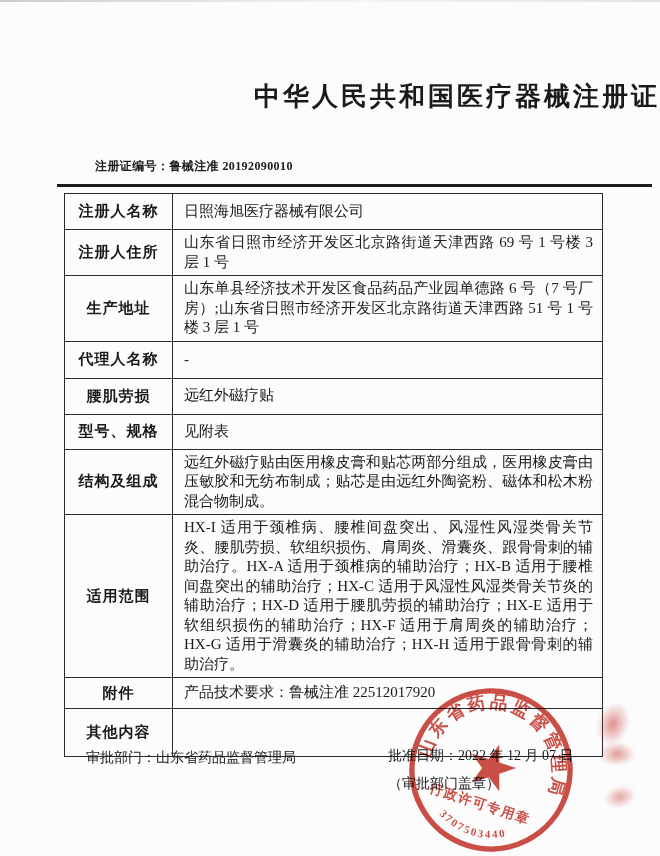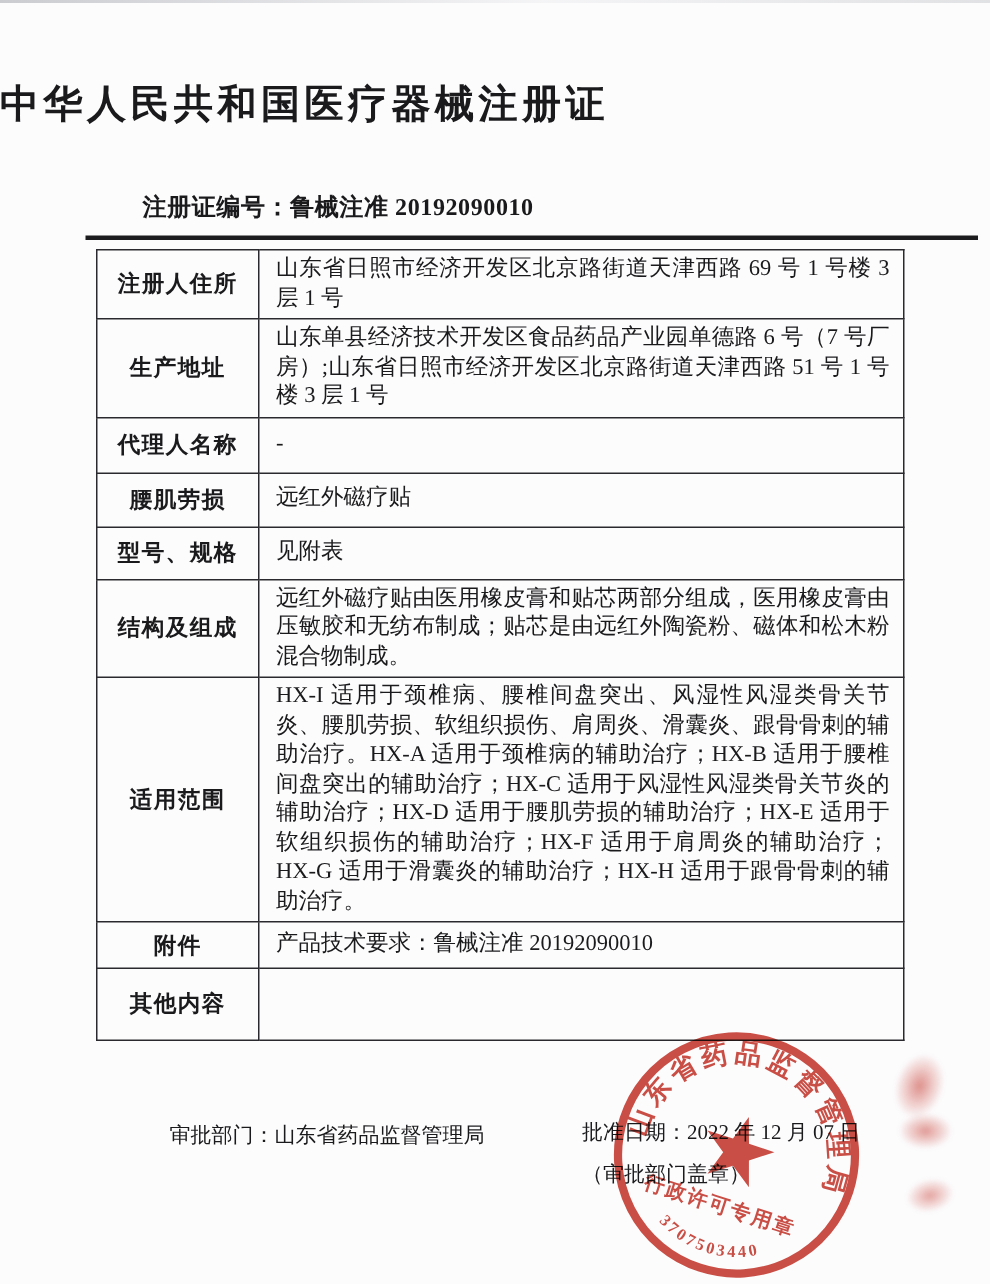--- a/index.html
+++ b/index.html
@@ -7,36 +7,36 @@
     position:relative; width:660px; height:856px; margin:0 auto;
     background:#fcfcfd; overflow:hidden;
     font-family:"Liberation Serif","DejaVu Serif",serif; color:#1a1a1c;
   }
   .scan-edge-top {
     position:absolute; top:0; left:0; width:660px; height:2px;
     background:linear-gradient(to right, rgba(35,40,55,.5), rgba(35,40,55,.08) 55%, rgba(35,40,55,.28));
     opacity:.45;
   }
   .title {
-    padding-top:53px; text-align:left;
+    padding-top:80px; text-align:right;
     font-family:"Liberation Sans","DejaVu Sans",sans-serif;
     font-weight:bold; font-size:26px; letter-spacing:3px; line-height:32px;
     white-space:nowrap;
   }
-  .regno { margin:44px 0 0 95px; font-size:16px; font-weight:600; letter-spacing:.4px; line-height:20px; }
+  .regno { margin:44px 0 0 95px; font-size:12px; font-weight:600; letter-spacing:.4px; line-height:20px; }
   .heavy-rule { margin:8px 0 0 57px; width:595px; height:3px; background:#1c1c1f; }
   table.cert {
     margin:6px 0 0 64px; width:539px;
     border-collapse:collapse; table-layout:fixed;
   }
   table.cert td { border:1.5px solid #2a2a2e; font-size:15px; vertical-align:middle; }
   td.label { width:101px; text-align:center; padding:2px 3px; letter-spacing:1px; font-weight:600; }
   td.value { padding:3px 9px 3px 11px; line-height:19.5px; text-align:justify; }
   .footer { position:absolute; left:0; top:746px; width:660px; font-size:14px; line-height:19px; }
-  .dept  { position:absolute; left:113px;  top:2px; white-space:nowrap;font-family:Liberation Serif, serif; }
+  .dept  { position:absolute; left:86px;  top:2px; white-space:nowrap;font-family:Liberation Serif, serif; }
   .dates { position:absolute; left:388px; top:0; }
   .dates .line { margin-bottom:8.5px; white-space:nowrap; }
   .seal { position:absolute; left:405px; top:684px; width:172px; height:172px;
           opacity:.88; mix-blend-mode:multiply; pointer-events:none; }
   .seal text { font-family:"Liberation Serif","DejaVu Serif",serif; font-weight:bold; }
   .ghost { position:absolute; border-radius:50%; filter:blur(1.5px); pointer-events:none; }
   .g1 { left:597px; top:702px; width:32px; height:44px;
         background:radial-gradient(closest-side, rgba(197,55,44,.55), rgba(197,55,44,0)); transform:rotate(18deg); }
   .g2 { left:599px; top:742px; width:36px; height:24px;
         background:radial-gradient(closest-side, rgba(197,55,44,.5), rgba(197,55,44,0)); }
@@ -52,20 +52,24 @@
   <div class="title">中华人民共和国医疗器械注册证</div>
 
   <div class="regno">
     <span>注册证编号：</span><span>鲁械注准 20192090010</span>
   </div>
 
   <div class="heavy-rule"></div>
 
   <table class="cert">
     <tbody>
+      <tr style="height:36px">
+        <td class="label">注册人名称</td>
+        <td class="value">日照海旭医疗器械有限公司</td>
+      </tr>
       <tr style="height:42px">
         <td class="label">注册人住所</td>
         <td class="value">山东省日照市经济开发区北京路街道天津西路 69 号 1 号楼 3 层 1 号</td>
       </tr>
       <tr style="height:60px">
         <td class="label">生产地址</td>
         <td class="value">山东单县经济技术开发区食品药品产业园单德路 6 号（7 号厂房）;山东省日照市经济开发区北京路街道天津西路 51 号 1 号楼 3 层 1 号</td>
       </tr>
       <tr style="height:37px">
         <td class="label">代理人名称</td>
@@ -82,21 +86,21 @@
       <tr style="height:56px">
         <td class="label">结构及组成</td>
         <td class="value">远红外磁疗贴由医用橡皮膏和贴芯两部分组成，医用橡皮膏由压敏胶和无纺布制成；贴芯是由远红外陶瓷粉、磁体和松木粉混合物制成。</td>
       </tr>
       <tr style="height:132px">
         <td class="label">适用范围</td>
         <td class="value">HX-I 适用于颈椎病、腰椎间盘突出、风湿性风湿类骨关节炎、腰肌劳损、软组织损伤、肩周炎、滑囊炎、跟骨骨刺的辅助治疗。HX-A 适用于颈椎病的辅助治疗；HX-B 适用于腰椎间盘突出的辅助治疗；HX-C 适用于风湿性风湿类骨关节炎的辅助治疗；HX-D 适用于腰肌劳损的辅助治疗；HX-E 适用于软组织损伤的辅助治疗；HX-F 适用于肩周炎的辅助治疗；HX-G 适用于滑囊炎的辅助治疗；HX-H 适用于跟骨骨刺的辅助治疗。</td>
       </tr>
       <tr style="height:31px">
         <td class="label">附件</td>
-        <td class="value">产品技术要求：鲁械注准 20192090010</td>
+        <td class="value">产品技术要求：鲁械注准 22512017920</td>
       </tr>
       <tr style="height:48px">
         <td class="label">其他内容</td>
         <td class="value"></td>
       </tr>
     </tbody>
   </table>
 
   <div class="footer">
     <div class="dept">

